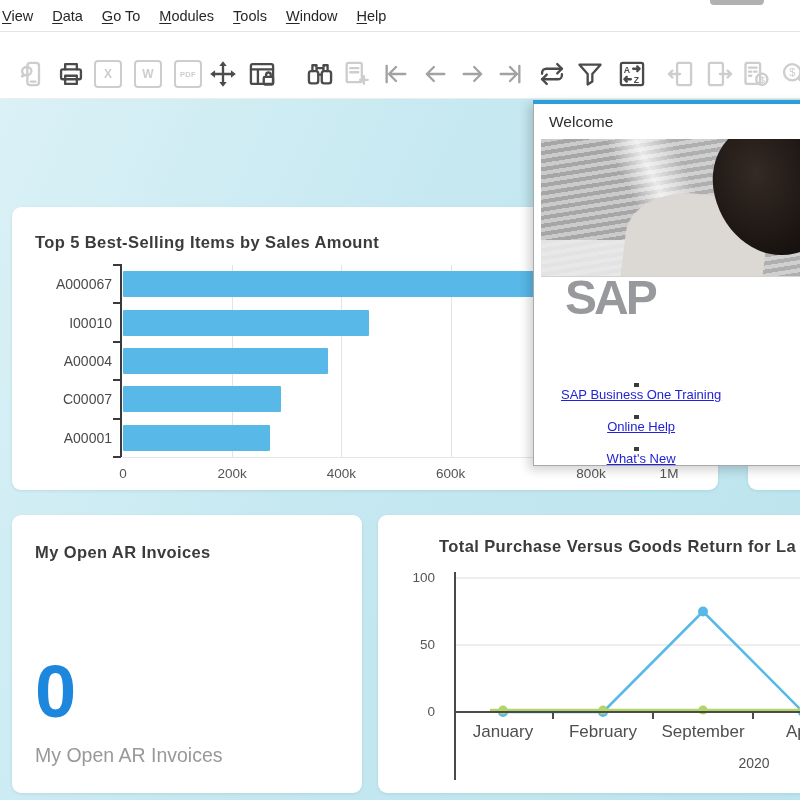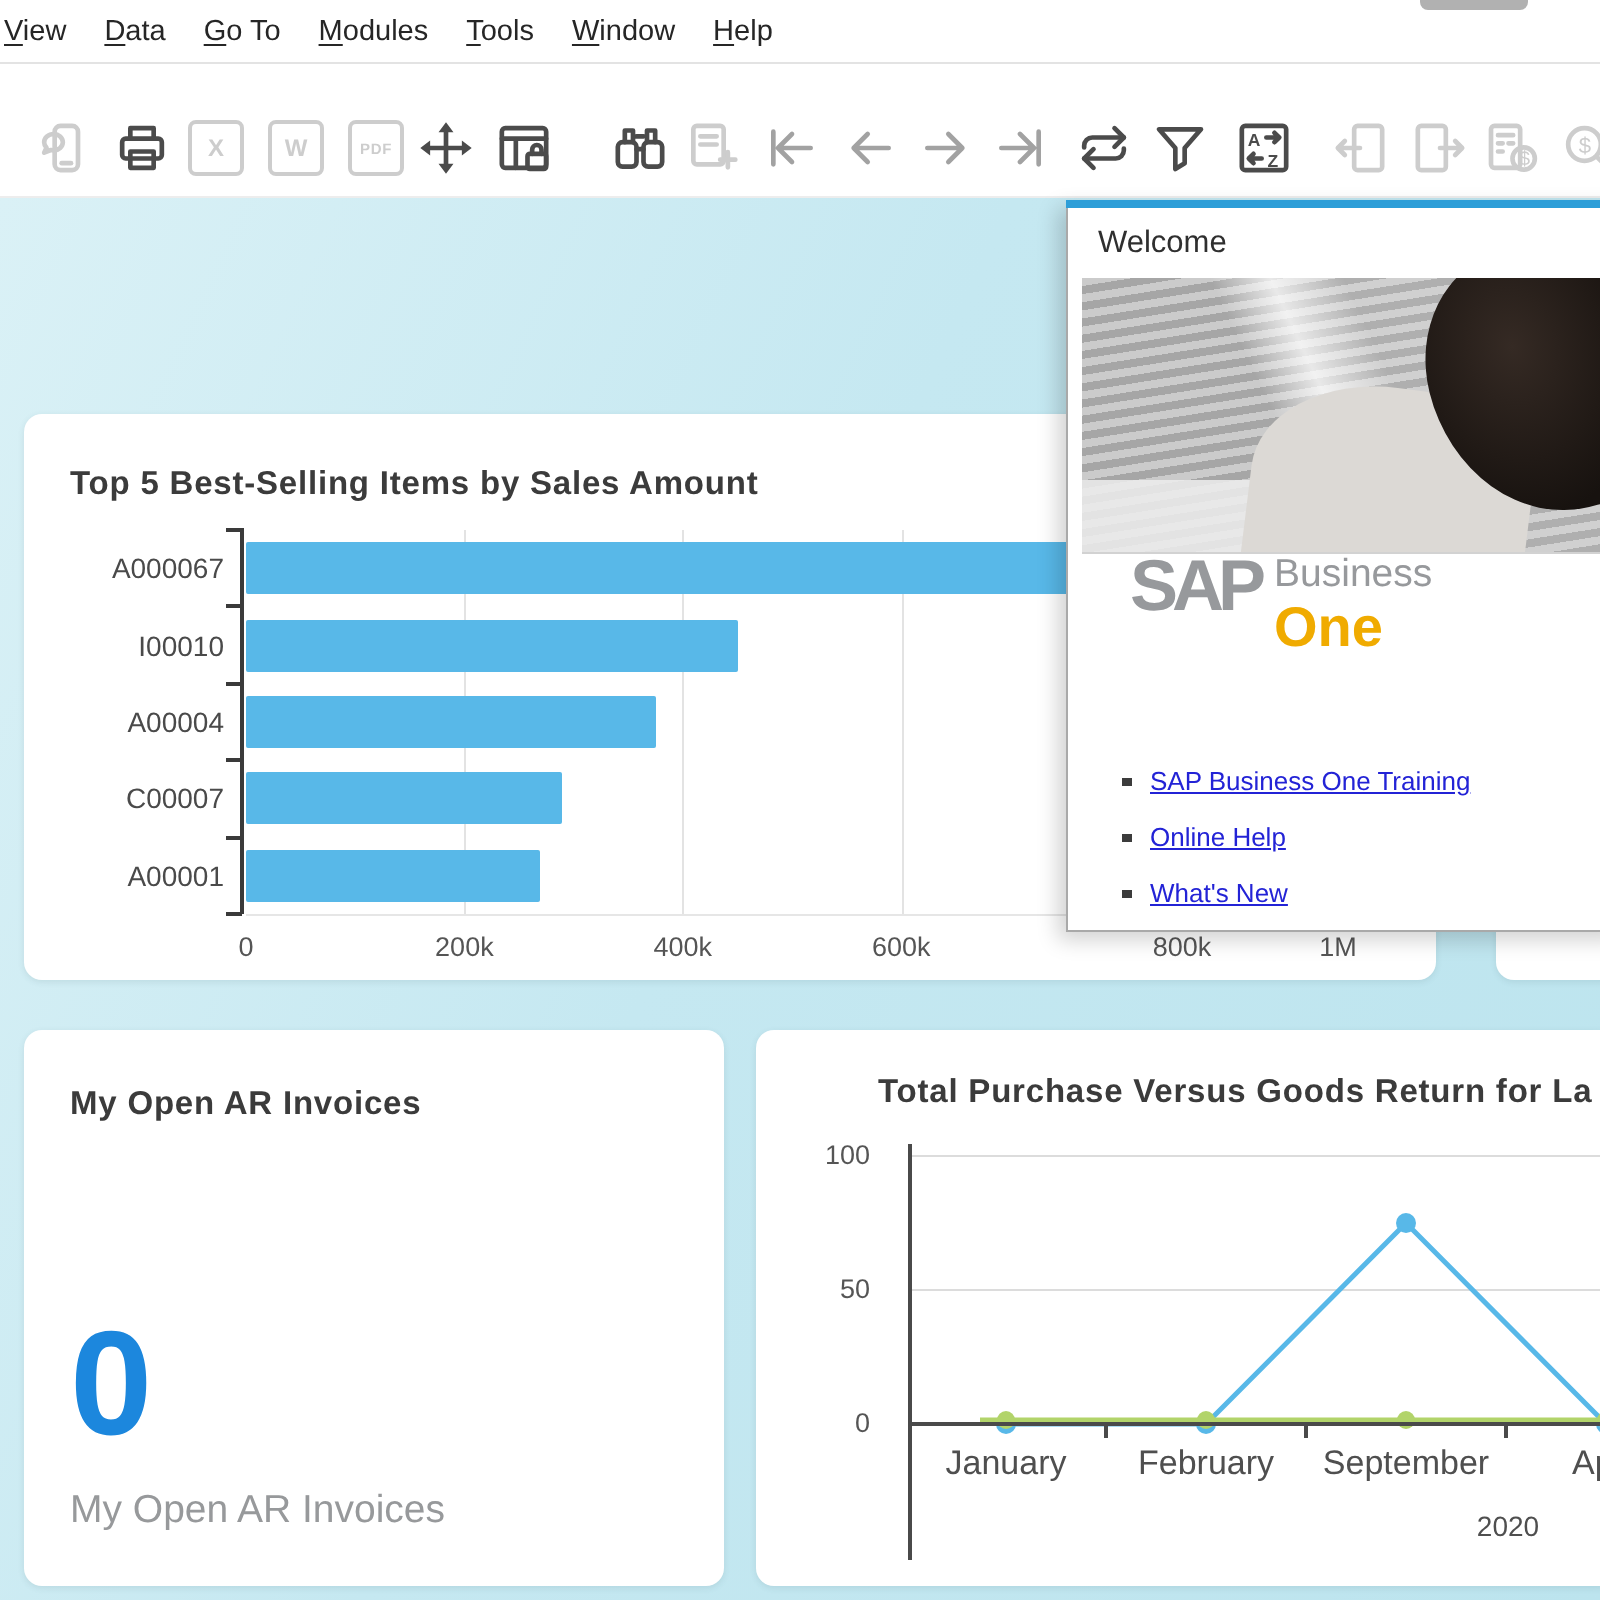--- a/index.html
+++ b/index.html
@@ -84,26 +84,26 @@
               background:linear-gradient(65deg,rgba(255,255,255,0) 38%,rgba(255,255,255,.75) 47%,rgba(255,255,255,.1) 58%);}
   .photo-floor{position:absolute;left:0;bottom:0;width:45%;height:26%;background:#ededed;opacity:.85;}
   .photo-torso{position:absolute;left:31%;bottom:-12%;width:52%;height:72%;background:#dcd9d5;
                border-radius:48% 42% 0 0;transform:rotate(7deg);}
   .photo-face{position:absolute;right:4%;top:42%;width:15%;height:34%;background:#c39c87;
               border-radius:46%;}
   .photo-hair{position:absolute;right:-6%;top:-12%;width:42%;height:98%;
               background:radial-gradient(ellipse at 40% 35%,#352a24 0%,#17120f 70%);
               border-radius:46% 54% 42% 58%;transform:rotate(-14deg);}
   .sap-logo{position:absolute;left:31px;top:178px;display:flex;align-items:flex-start;}
-  .sap-word{font-size:36px;font-weight:bold;color:#97999c;letter-spacing:-3px;line-height:.85;}
+  .sap-word{font-size:48px;font-weight:bold;color:#97999c;letter-spacing:-3px;line-height:.85;}
   .sap-sub{margin-left:7px;display:flex;flex-direction:column;}
   .sap-business{font-size:19.5px;color:#97999c;line-height:1;}
   .sap-one{font-size:28px;font-weight:bold;color:#f0ab00;line-height:1;margin-top:2px;}
   .popup-links{position:absolute;left:27px;top:283px;}
-  .link-row{display:flex;align-items:center;margin-bottom:13px;}
+  .link-row{display:flex;align-items:center;margin-bottom:13px;flex-direction:column;}
   .link-bullet{width:5px;height:4px;background:#3c3c3c;margin-right:9px;flex:none;}
   .link-row a{color:#2323d6;font-size:13px;text-decoration:underline;}
 </style>
 </head>
 <body>
 
 <div class="menubar" id="menubar">
     <span class="menu-item"><u>V</u>iew</span>
     <span class="menu-item"><u>D</u>ata</span>
     <span class="menu-item"><u>G</u>o To</span>
@@ -324,24 +324,20 @@
   <div class="popup-title">Welcome</div>
   <div class="popup-photo">
     <div class="photo-beam"></div>
     <div class="photo-floor"></div>
     <div class="photo-torso"></div>
     <div class="photo-face"></div>
     <div class="photo-hair"></div>
   </div>
   <div class="sap-logo">
     <span class="sap-word">SAP</span>
-    <span class="sap-sub">
-      <span class="sap-business">Business</span>
-      <span class="sap-one">One</span>
-    </span>
   </div>
   <div class="popup-links" id="popup-links">
       <div class="link-row">
         <span class="link-bullet"></span>
         <a href="#">SAP Business One Training</a>
       </div>
       <div class="link-row">
         <span class="link-bullet"></span>
         <a href="#">Online Help</a>
       </div>

